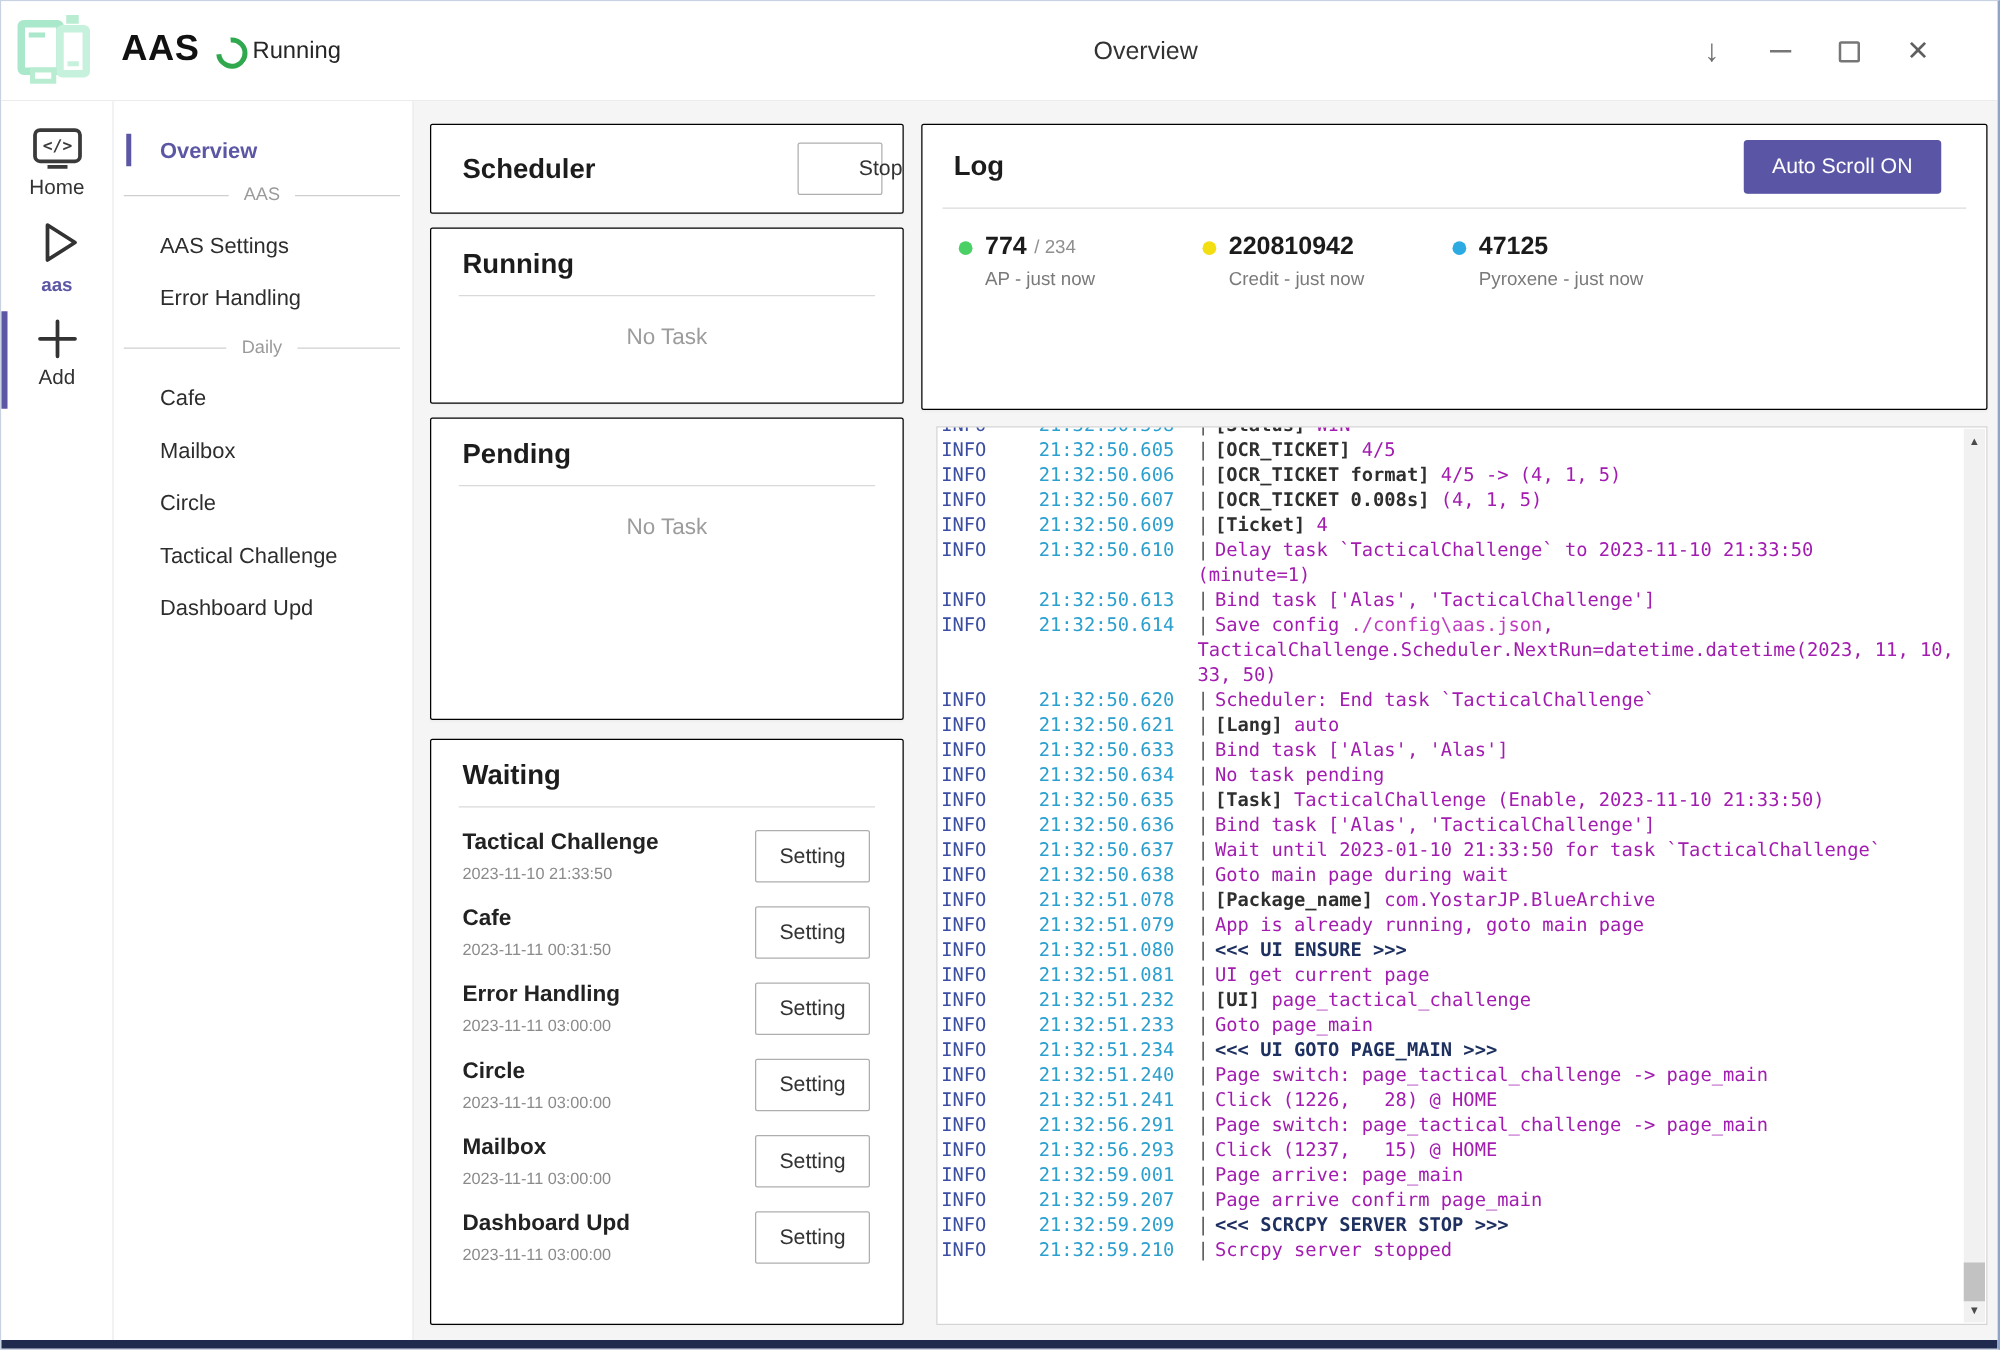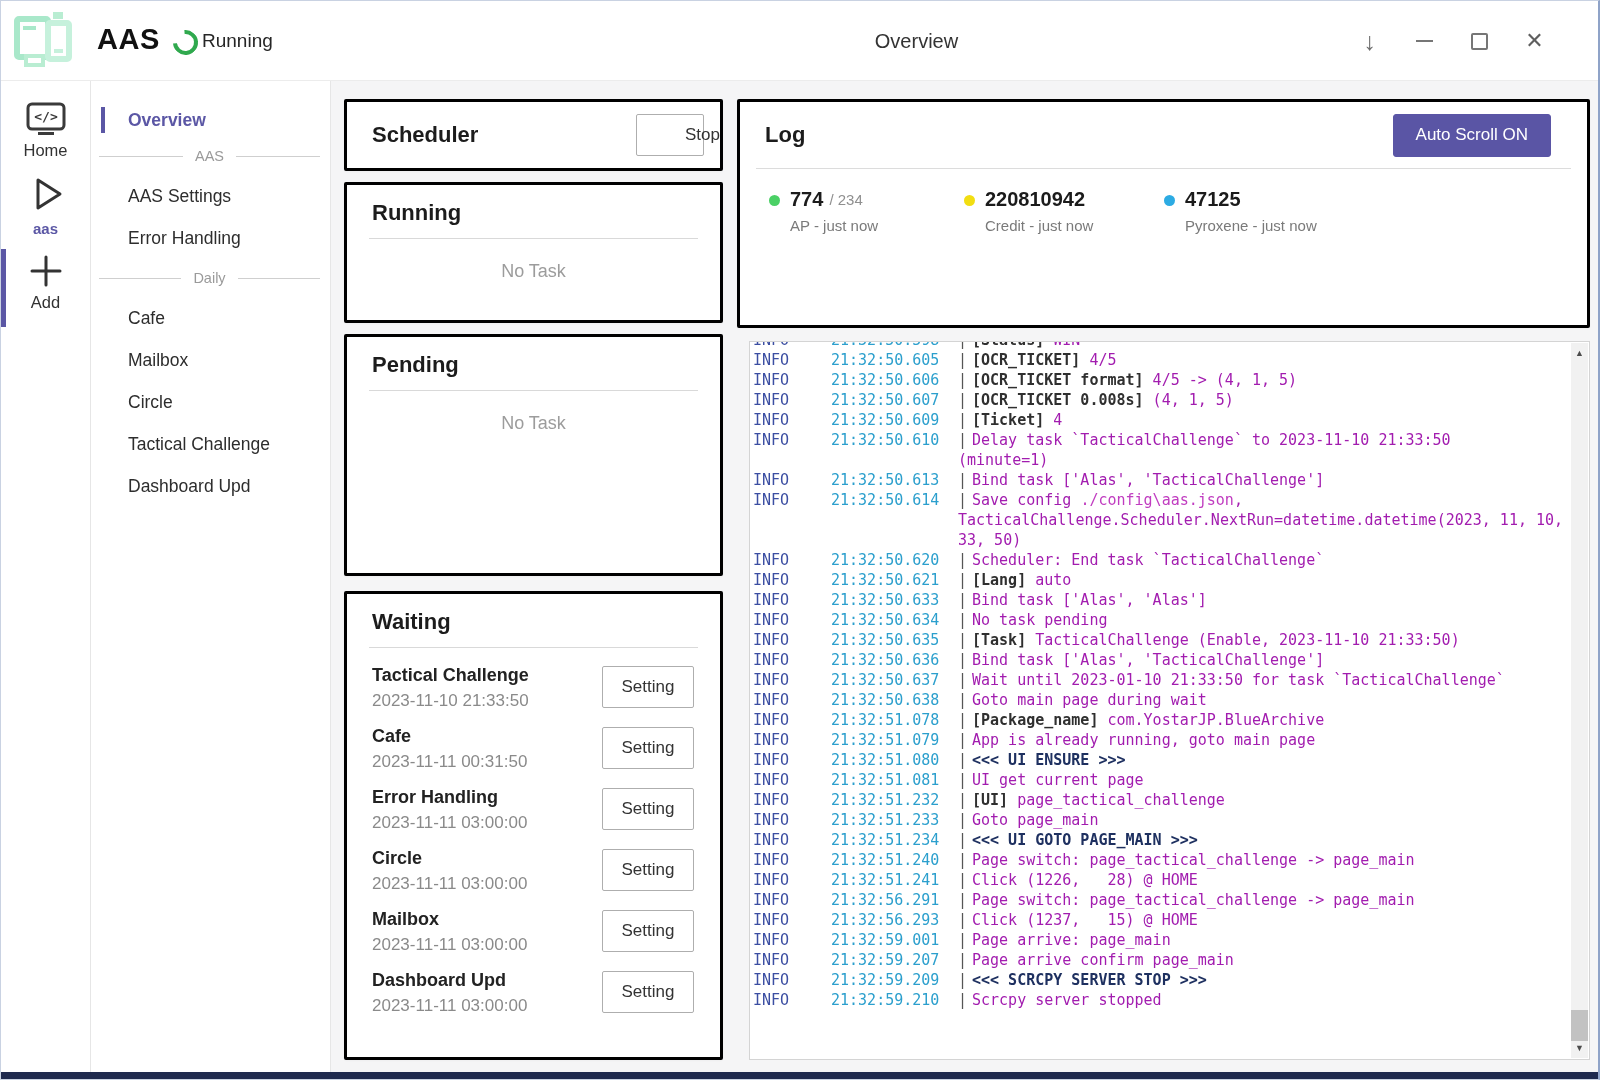--- a/index.html
+++ b/index.html
@@ -34,36 +34,36 @@
   
   .nav { position:absolute; left:90px; top:80px; bottom:7px; width:240px; background:#fff; border-right:1px solid #e6e6e6; padding-top:22px; }
   .nav-item { position:relative; height:42px; display:flex; align-items:center; padding-left:37px; font-size:17.5px; color:#2d2d2d; cursor:default; }
   .nav-item.active { height:34px; color:#5b57a5; font-weight:bold; font-size:17.5px; }
   .nav-item.active .nav-bar { position:absolute; left:10px; top:4px; bottom:4px; width:4px; background:#5b57a5; }
   .nav-div { height:38px; display:flex; align-items:center; padding:0 10px 0 8px; }
   .nav-div .line { flex:1; border-top:1px solid #cfcfcf; }
   .nav-div .lbl { margin:0 12px; font-size:14.5px; color:#9a9a9a; }
   
   .main { position:absolute; left:330px; top:80px; right:0; bottom:7px; background:#f5f5f6; }
-  .card { position:absolute; background:#fff; border:3px solid #000000; border-radius:2px; box-shadow:0 1px 2px rgba(0,0,0,0.03); }
+  .card { position:absolute; background:#fff; border:1px solid #000000; border-radius:2px; box-shadow:0 1px 2px rgba(0,0,0,0.03); }
   .panel-title { padding:15px 24px 0 25px; font-size:22px; font-weight:bold; color:#1c1c1c; }
   .panel-hr { margin:12px 22px 0; border-top:1px solid #d9d9d9; }
   .empty-text { margin-top:22px; text-align:center; font-size:18px; color:#9c9c9c; }
   .btn { background:#fff; border:1px solid #aeaeae; border-radius:2px; color:#333; font-size:17px; font-family:"Liberation Sans",sans-serif; cursor:default; }
   #scheduler-card { left:13px; top:18px; width:379px; height:72px; display:flex; align-items:center; justify-content:space-between; padding:0 16px 0 25px; }
   #scheduler-card .panel-title { padding:0; }
   .stop-btn { width:68px; height:42px;padding-left:48px; }
   #running-card { left:13px; top:101px; width:379px; height:141px; }
   #pending-card { left:13px; top:253px; width:379px; height:242px; }
   #waiting-card { left:13px; top:510px; width:379px; height:469px; }
   .wait-list { margin-top:8px; }
   .wait-row { height:61px; display:flex; align-items:center; justify-content:space-between; padding:0 26px 0 25px; }
   .wait-info { display:flex; flex-direction:column; justify-content:center; }
   .wait-name { font-size:18px; font-weight:bold; color:#222; line-height:24px; }
-  .wait-time { font-size:17px; color:#8a8a8a; line-height:20px; margin-top:4px; }
+  .wait-time { font-size:13px; color:#8a8a8a; line-height:20px; margin-top:4px; }
   .setting-btn { width:92px; height:42px; }
   
   #log-card { left:406px; top:18px; width:853px; height:229px; }
   .log-head { height:66px; display:flex; align-items:center; justify-content:space-between; padding:0 36px 0 25px; }
   .log-head .panel-title { padding:0; }
   .autoscroll-btn { height:43px; padding:0 22px; background:#5a55a5; border:1px solid #5a55a5; border-radius:3px; color:#fff; font-size:17px; font-family:"Liberation Sans",sans-serif; cursor:default; }
   .log-hr { margin:0 16px; border-top:1px solid #dcdcdc; }
   .stats { position:absolute; left:29px; top:86px; right:10px; display:flex; }
   .stat { display:flex; }
   .stat-dot { width:11px; height:11px; border-radius:50%; margin-top:7px; }

